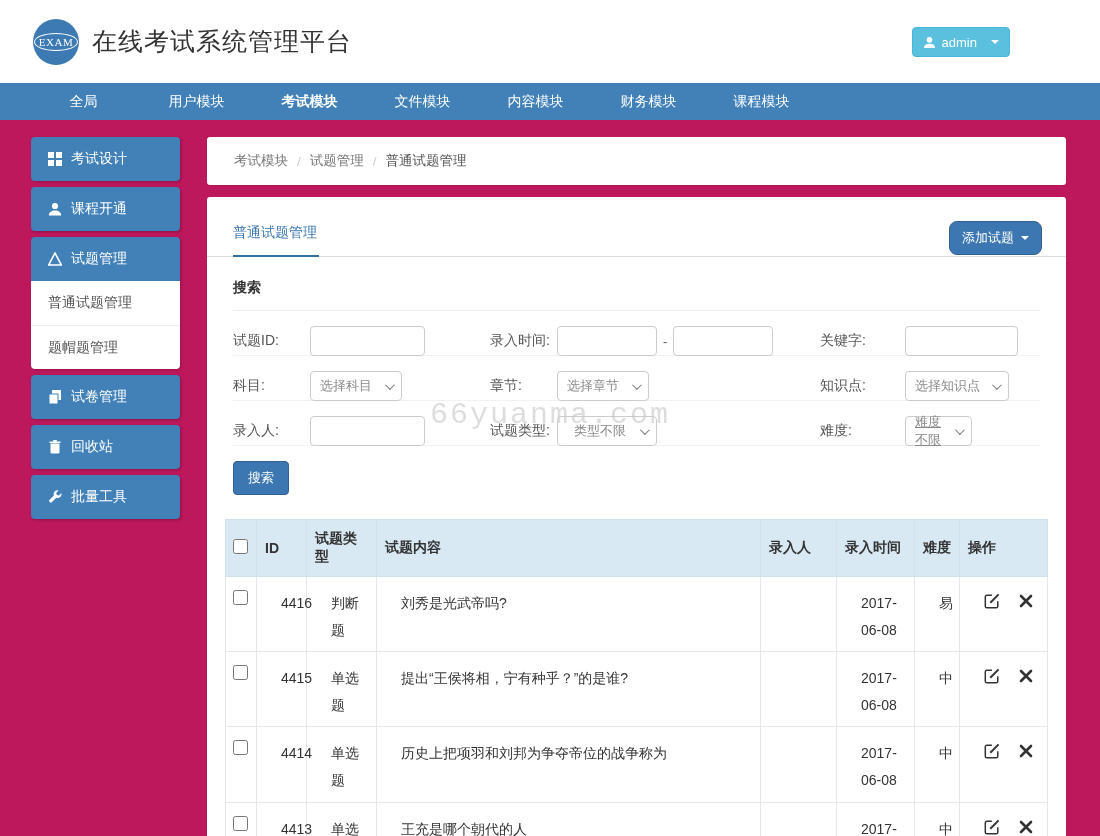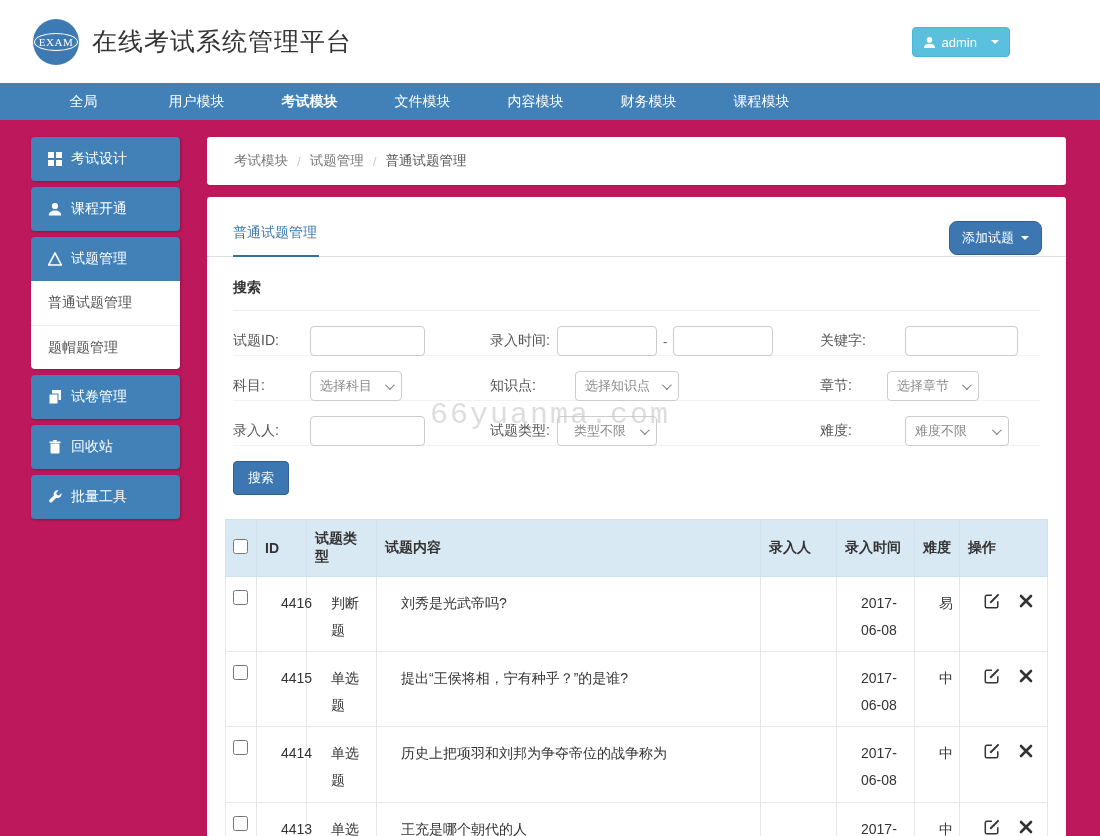--- a/index.html
+++ b/index.html
@@ -57,21 +57,21 @@
   .f-row { display:grid; grid-template-columns:257px 330px auto; align-items:center; height:45px;
            border-bottom:1px solid #f2f2f2; }
   .f-cell { display:flex; align-items:center;margin-top:15px; }
   .f-label { font-size:14px; color:#555; flex:none; }
   .w1 { width:77px; } .w2 { width:67px; } .w3 { width:85px; }
   .t-input { height:30px; border:1px solid #ccc; border-radius:4px; background:#fff; padding:0 8px; font-size:13px; color:#333; }
   .in-115 { width:115px; } .in-100 { width:100px; } .in-110 { width:113px; }
   .dash { color:#555; margin:0 6px; font-size:13px; }
   .f-select { height:30px; border:1px solid #ccc; border-radius:4px; background:#fff; padding:0 9px;
               display:inline-flex; align-items:center; justify-content:space-between; font-size:13px; color:#8a8a8a; cursor:pointer; }
-  .s-92 { width:92px; } .s-102 { width:104px; } .s-100 { width:100px;padding-left:16px; } .s-88 { width:104px; }
+  .s-92 { width:92px; } .s-102 { width:104px; } .s-100 { width:100px;padding-left:16px; } .s-88 { width:67px;text-decoration:underline; }
   .chev { width:7px; height:7px; border-right:1.5px solid #777; border-bottom:1.5px solid #777;
           transform:rotate(45deg) translateY(-2px); margin-left:8px; flex:none; }
   .search-btn { margin-top:15px; background:#3c77b1; border:1px solid #345f91; color:#fff; font-size:13px;
                 border-radius:4px; padding:7px 14px; cursor:pointer; }
 
   
   .table-wrap { padding:24px 18px 0 18px; }
   table { width:100%; border-collapse:collapse; table-layout:fixed; }
   th { background:#d9e9f4; font-size:14px; color:#333; text-align:left; padding:10px 8px; font-weight:bold;
        border:1px solid #d0e2ee; }
@@ -216,30 +216,30 @@
         
         <div class="f-row">
           <div class="f-cell">
             <span class="f-label w1">科目:</span>
             <span class="f-select s-92">
               <span>选择科目</span>
               <span class="chev"></span>
             </span>
           </div>
           <div class="f-cell">
+            <span class="f-label w2">章节:</span>
+            <span class="f-select s-92">
+              <span>选择章节</span>
+              <span class="chev"></span>
+            </span>
+          </div>
+          <div class="f-cell">
             <span class="f-label w3">知识点:</span>
             <span class="f-select s-102">
               <span>选择知识点</span>
-              <span class="chev"></span>
-            </span>
-          </div>
-          <div class="f-cell">
-            <span class="f-label w2">章节:</span>
-            <span class="f-select s-92">
-              <span>选择章节</span>
               <span class="chev"></span>
             </span>
           </div>
         </div>
 
         
         <div class="f-row">
           <div class="f-cell">
             <span class="f-label w1">录入人:</span>
             <input class="t-input in-115" type="text" style="">

